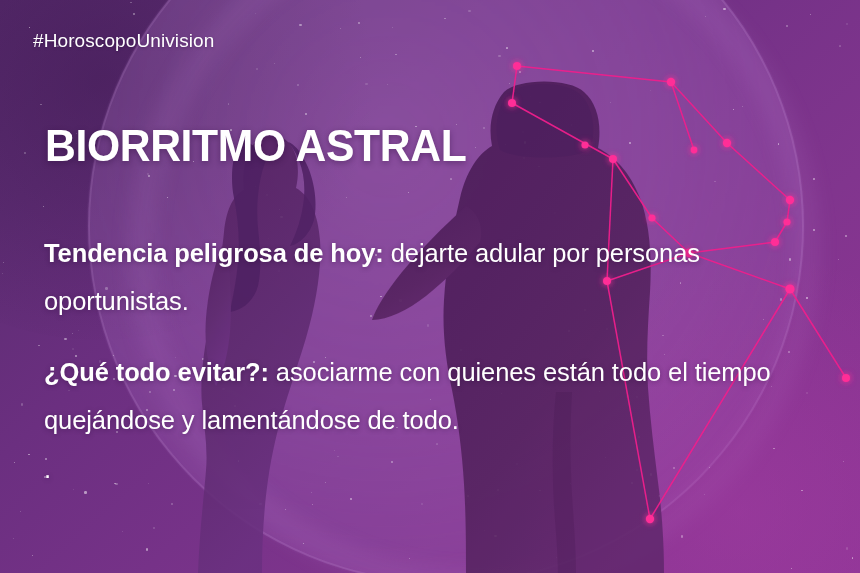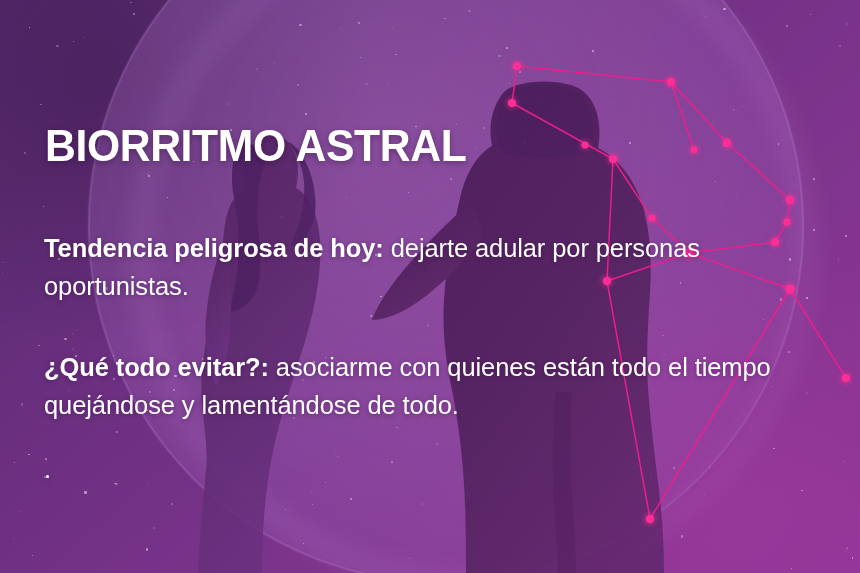--- a/index.html
+++ b/index.html
@@ -122,21 +122,21 @@
     transform: scaleX(0.97);
     transform-origin: left center;
     text-shadow: 0 2px 7px rgba(40,10,55,0.40);
   }
   .body-block {
     position: absolute;
     left: 44px;
     width: 790px;
     color: #ffffff;
     font-size: 25.5px;
-    line-height: 38px;
+    line-height: 48px;
     letter-spacing: -0.1px;
     text-shadow: 0 1px 5px rgba(45,12,60,0.42);
   }
   .body-block.p1 { top: 203px; }
   .body-block.p2 { top: 322px; }
   .body-block .lead {
     font-weight: 700;
   }
   .period-dot {
     position: absolute;
@@ -505,20 +505,21 @@
         <circle cx="689" cy="253" r="4.4" fill="#ff2d97" filter="url(#nodeGlow)"></circle>
         <circle cx="607" cy="281" r="4" fill="#ff2d97" filter="url(#nodeGlow)"></circle>
         <circle cx="790" cy="289" r="4.6" fill="#ff2d97" filter="url(#nodeGlow)"></circle>
         <circle cx="650" cy="519" r="4.2" fill="#ff2d97" filter="url(#nodeGlow)"></circle>
         <circle cx="846" cy="378" r="4" fill="#ff2d97" filter="url(#nodeGlow)"></circle>
       </g>
   </svg>
 
   <div class="content">
 
+    <div class="hashtag">#HoroscopoUnivision</div>
 
     <h1 class="title">BIORRITMO ASTRAL</h1>
 
     <p class="body-block p1"><span class="lead">Tendencia peligrosa de hoy:</span><span> dejarte adular por personas oportunistas.</span></p>
 
     <p class="body-block p2"><span class="lead">¿Qué todo evitar?:</span><span> asociarme con quienes están todo el tiempo quejándose y lamentándose de todo.</span></p>
 
     <div class="period-dot">.</div>
   </div>
 </div>

